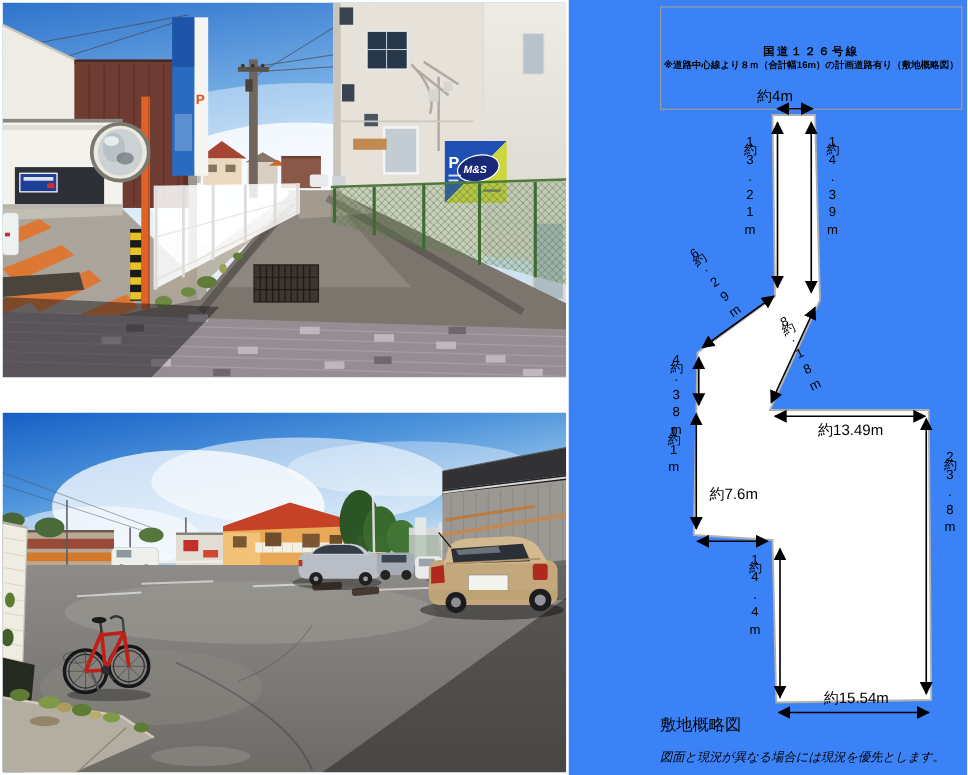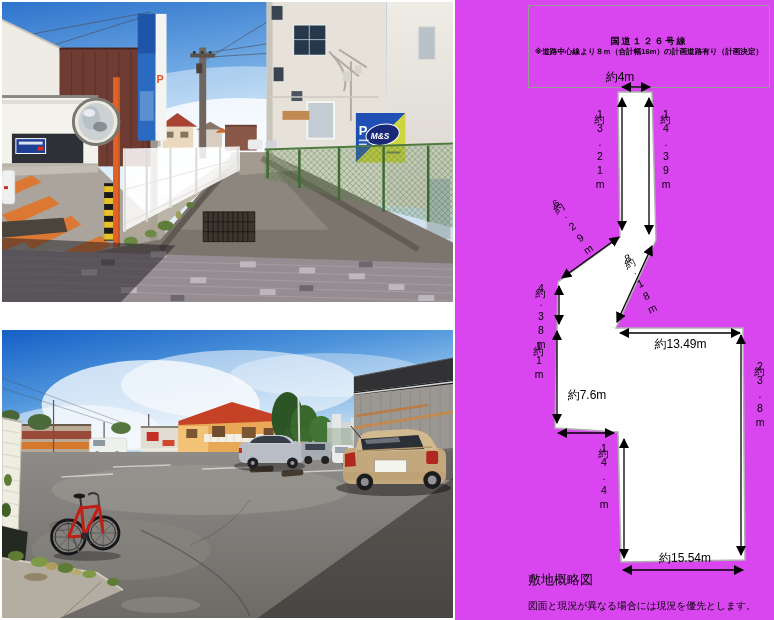--- a/index.html
+++ b/index.html
@@ -2,34 +2,34 @@
 <html><head>
 <meta charset="utf-8">
 <style>
   html,body{margin:0;padding:0;background:#fff;}
   #screen{position:relative;width:774px;height:620px;background:#ffffff;overflow:hidden;
           font-family:"Liberation Sans","DejaVu Sans",sans-serif;color:#000;}
   .photo{position:absolute;left:2px;width:451px;overflow:hidden;background:#cfe2f0;}
   #photo-street{top:2px;height:300px;}
   #photo-parking{top:330px;height:288px;}
   .photo svg{display:block;width:100%;height:100%;}
-  #plan{position:absolute;left:455px;top:0;width:319px;height:620px;background:#d946ef;}
+  #plan{position:absolute;left:455px;top:0;width:319px;height:620px;background:#3b82f6;}
   #plan svg.geometry{position:absolute;left:0;top:0;}
   .roadbox{position:absolute;left:73px;top:5px;width:242px;height:83px;border:1px solid #9a9a9a;
            box-sizing:border-box;text-align:center;}
   .roadbox .l1{margin-top:30px;font-size:9px;font-weight:bold;letter-spacing:2px;line-height:1.25;}
   .roadbox .l2{font-size:7.6px;font-weight:bold;white-space:nowrap;line-height:1.3;}
   .hdim{position:absolute;font-size:12px;text-align:center;white-space:nowrap;}
   .vdim{position:absolute;writing-mode:vertical-rl;text-orientation:upright;
         font-size:10.5px;letter-spacing:2px;white-space:nowrap;}
   .rot35{transform:rotate(-35deg);transform-origin:50% 50%;}
   .rot26{transform:rotate(-26deg);transform-origin:50% 50%;}
   .caption{position:absolute;left:73px;top:571px;font-size:13px;}
   .note{position:absolute;left:73px;font-size:9.8px;white-space:nowrap;}
-  .n1{top:588px;} .n2{top:600px;}
+  .n1{top:588px;} .n2{top:600px;font-style:italic;}
 </style>
 </head>
 <body>
 
 <div id="screen">
 
   <div class="photo" id="photo-street">
     <svg viewBox="0 0 455 303" preserveAspectRatio="none">
       <defs>
         <linearGradient id="sky1" x1="0" y1="0" x2="0.35" y2="1">
@@ -512,21 +512,21 @@
         <line x1="83" y1="206" x2="90" y2="214" stroke="#333333" stroke-width="1.5"></line>
         <line x1="72" y1="208" x2="80" y2="228" stroke="#55555a" stroke-width="2"></line>
       </g>
     </svg>
   </div>
 
   <div id="plan">
 
     <div class="roadbox">
       <div class="l1">国道１２６号線</div>
-      <div class="l2">※道路中心線より８ｍ（合計幅16m）の計画道路有り（計画決定）</div>
+      <div class="l2">※道路中心線より８ｍ（合計幅16m）の計画道路有り（敷地概略図）</div>
     </div>
 
     <svg class="geometry" width="319" height="620" viewBox="0 0 319 620">
       <defs>
         <marker id="ah" viewBox="0 0 10 10" refX="9" refY="5" markerWidth="8" markerHeight="8" orient="auto-start-reverse">
           <path d="M0,0 L10,5 L0,10 z" fill="#000"></path>
         </marker>
       </defs>
       <polygon points="163,92 197,92 201,240 161,328 288,328 290,560 166,562 163,432 100,428 103,282 165,237" fill="#ffffff" stroke="#b0b0b0" stroke-width="1.5"></polygon>
       <g stroke="#000000" stroke-width="1.3">

